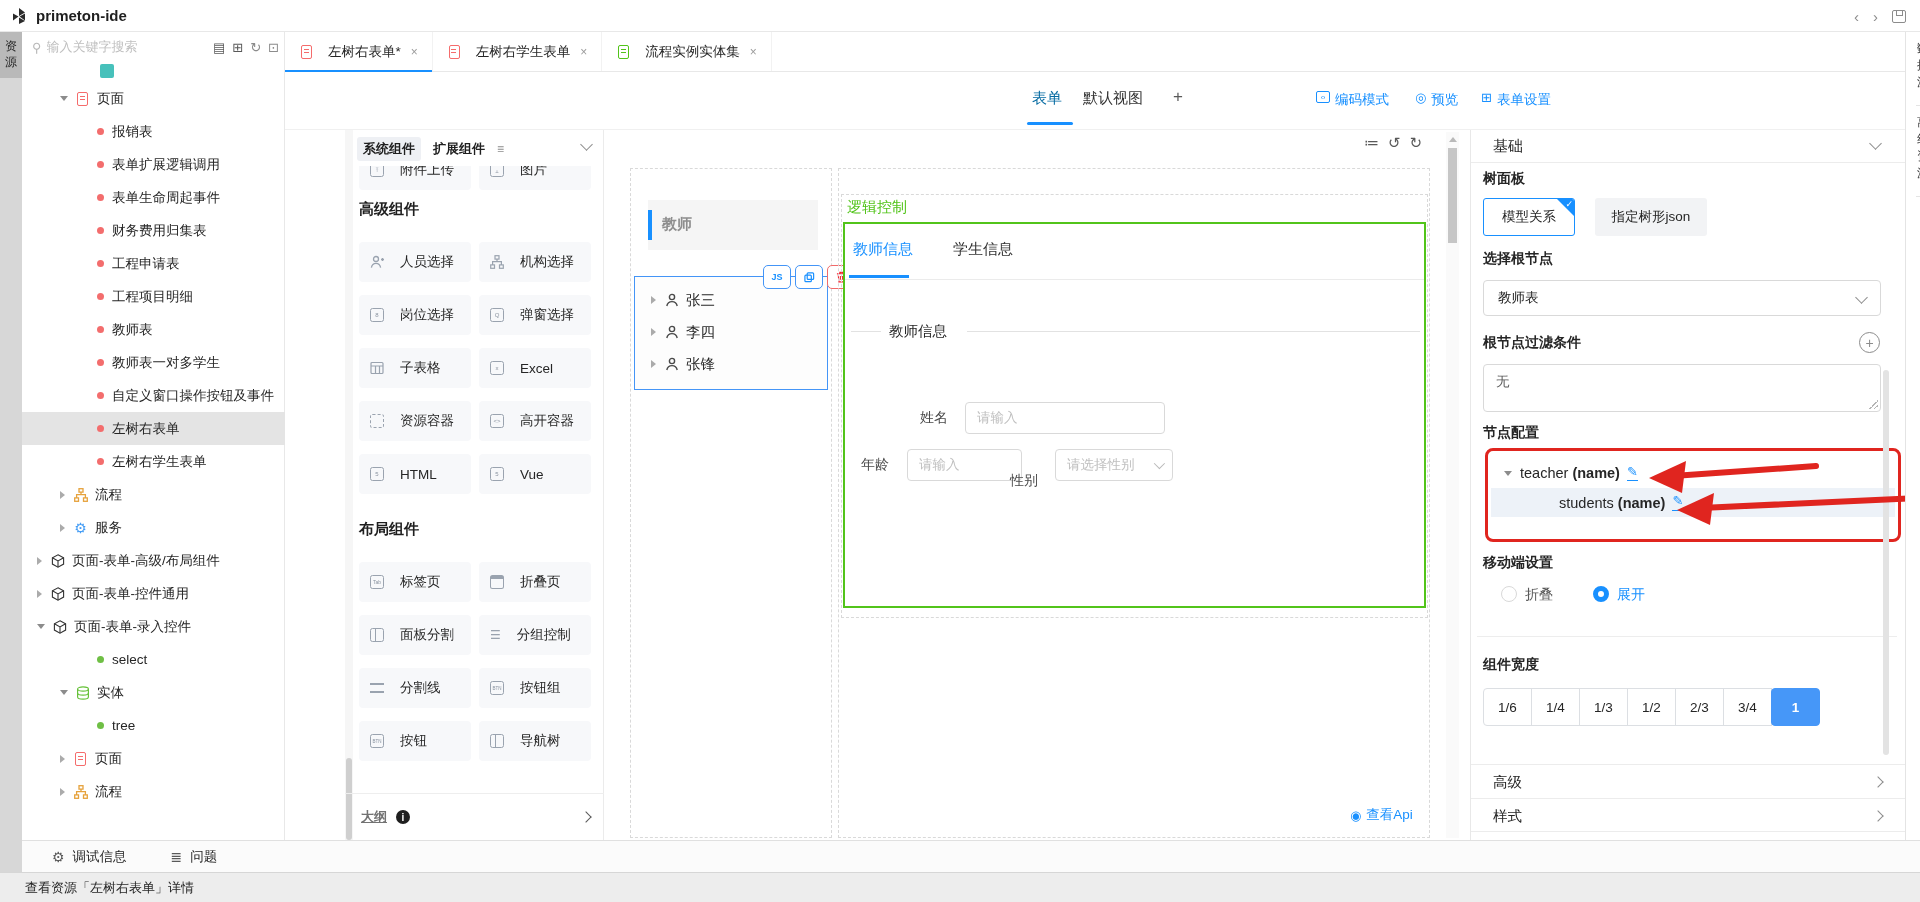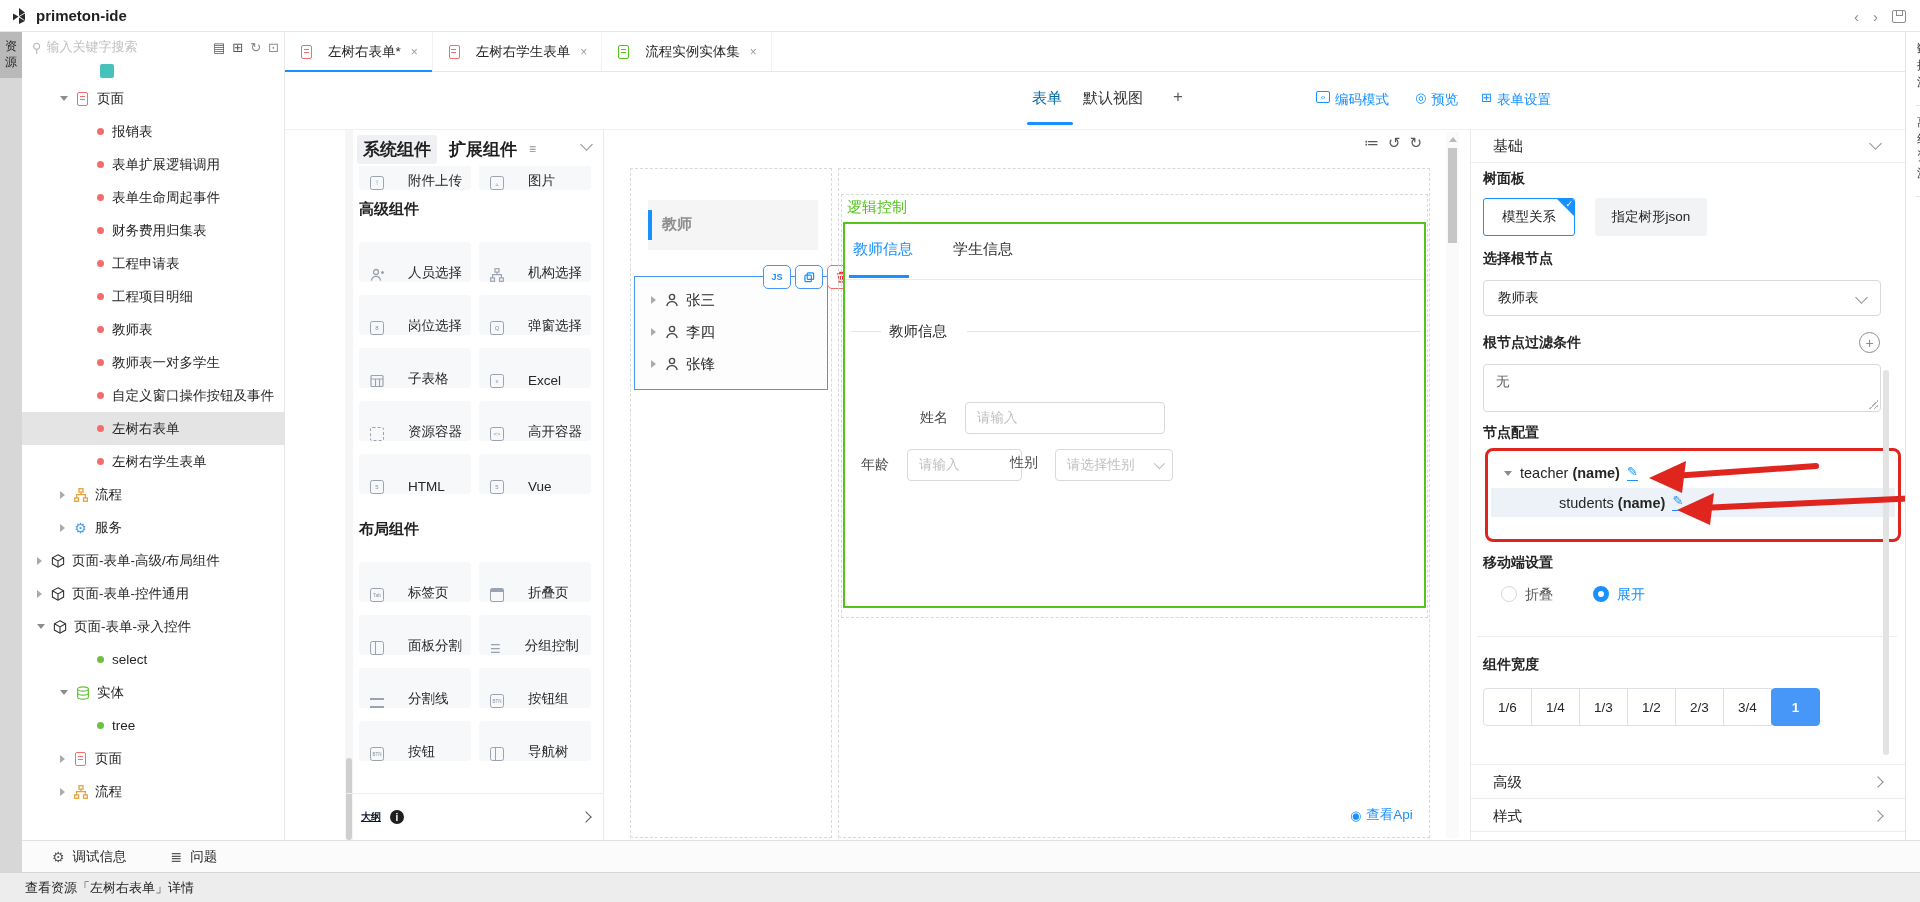--- a/index.html
+++ b/index.html
@@ -64,37 +64,37 @@
   .vtab-add { position:absolute; left:888px; top:15px; font-size:17px; color:#595959; }
   .hact { position:absolute; top:19px; display:flex; align-items:flex-start; gap:5px; color:#1890ff; font-size:13.5px; }
   .hact .hic { font-size:13px; line-height:1; }
   .boxic { width:14px; height:12px; border:1.3px solid #1890ff; border-radius:2px; font-size:7px; display:inline-flex; align-items:center; justify-content:center; color:#1890ff; }
 
   
   .palette { left:345px; top:130px; width:259px; height:710px; background:#fff; border-right:1px solid #ebebeb; }
   .pal-scroll { position:absolute; left:0; top:0; width:8px; height:710px; background:#f6f6f6; }
   .pal-thumb { position:absolute; left:1px; top:628px; width:6px; height:82px; background:#cfcfcf; border-radius:3px; }
   .pal-tabs { position:absolute; left:12px; top:4px; width:240px; height:30px; display:flex; align-items:center; gap:12px; }
-  .ptab { font-size:17px; font-weight:700; color:#1f1f1f; }
+  .ptab { font-size:13px; font-weight:700; color:#1f1f1f; }
   .ptab.on { background:#eef0f4; padding:3px 6px; border-radius:3px; }
   .pal-menu { color:#8c8c8c; font-size:12px; }
   .pal-chev { position:absolute; right:12px; top:10px; width:9px; height:9px; border-right:1.6px solid #8c8c8c; border-bottom:1.6px solid #8c8c8c; transform:rotate(45deg); }
   .clipwrap { position:absolute; left:0; top:36px; width:259px; height:26px; overflow:hidden; }
   .pgroup-title { position:absolute; left:14px; font-size:15px; font-weight:700; color:#1f1f1f; }
-  .pbtn { position:absolute; width:112px; height:40px; background:#f7f8fa; border-radius:4px; display:flex; align-items:flex-end; padding-left:11px; gap:24px; font-size:13.5px; color:#262626; white-space:nowrap; }
+  .pbtn { position:absolute; width:112px; height:40px; background:#f7f8fa; border-radius:4px; display:flex; align-items:center; padding-left:11px; gap:16px; font-size:13.5px; color:#262626; white-space:nowrap; }
   .pic { width:14px; height:14px; border:1.2px solid #9aa3af; border-radius:2.5px; flex:0 0 auto; display:inline-flex; align-items:center; justify-content:center; font-size:6px; color:#8b94a1; position:relative; }
   .pic.dashed { border-style:dashed; }
   .pic.topbar { border-top-width:4px; }
   .pic.vline::after { content:""; position:absolute; left:4px; top:0; width:1.2px; height:100%; background:#9aa3af; }
   .pic.lcol::after { content:""; position:absolute; left:3.5px; top:0; width:1.2px; height:100%; background:#9aa3af; }
   .pic-bars { width:14px; height:10px; border-top:2px solid #9aa3af; border-bottom:2px solid #9aa3af; flex:0 0 auto; }
   .pic-stack { font-size:12px; color:#9aa3af; line-height:1; flex:0 0 auto; }
   .psvg { flex:0 0 auto; }
   .pal-foot { position:absolute; left:0; top:663px; width:259px; height:47px; border-top:1px solid #eeeeee; display:flex; align-items:center; }
-  .outline-lb { font-size:10px; font-weight:700; color:#0f172a; margin-left:16px;text-decoration:underline; }
+  .outline-lb { font-size:13px; font-weight:700; color:#737373; margin-left:16px;text-decoration:underline; }
   .info-dot { width:14px; height:14px; border-radius:50%; background:#1f1f1f; color:#fff; font-size:10px; font-weight:700; display:inline-flex; align-items:center; justify-content:center; margin-left:9px; }
   .foot-chev { position:absolute; right:14px; width:8px; height:8px; border-right:1.6px solid #595959; border-top:1.6px solid #595959; transform:rotate(45deg); }
 
   
   .canvas { left:604px; top:130px; width:866px; height:710px; background:#fff; }
   .dashedbox { position:absolute; border:1px dashed #d9d9d9; }
   .cv-tools { position:absolute; left:760px; top:4px; display:flex; gap:9px; color:#595959; font-size:15px; }
   .cv-scroll { position:absolute; left:842px; top:2px; width:13px; height:706px; background:#fafafa; }
   .cv-up { width:0; height:0; border-left:4px solid transparent; border-right:4px solid transparent; border-bottom:5px solid #b9b9b9; margin:5px auto 0; }
   .cv-thumb { position:absolute; left:2px; top:16px; width:9px; height:95px; background:#c6c6c6; }
@@ -558,21 +558,21 @@
       <span class="gtab2">学生信息</span>
       <span class="gtab-underline"></span>
       <span class="gtabs-border"></span>
       <span class="gdiv-line" style="left:6px; width:30px"></span>
       <span class="gdiv-lb">教师信息</span>
       <span class="gdiv-line" style="left:122px; width:453px"></span>
       <span class="flabel" style="left:43px; top:185px; width:60px">姓名</span>
       <span class="finput" style="left:120px; top:178px; width:200px">请输入</span>
       <span class="flabel" style="left:0px; top:232px; width:44px">年龄</span>
       <span class="finput" style="left:62px; top:225px; width:115px">请输入</span>
-      <span class="flabel" style="left:138px; top:230px; width:55px">性别</span>
+      <span class="flabel" style="left:138px; top:248px; width:55px">性别</span>
       <span class="finput" style="left:210px; top:225px; width:118px; padding-right:24px">
           <span>请选择性别</span>
           <span class="fsel-chev"></span>
         </span>
     </div>
     <span class="api-link">
         <span class="eye">◉</span>
         <span>查看Api</span>
       </span>
   </div>

